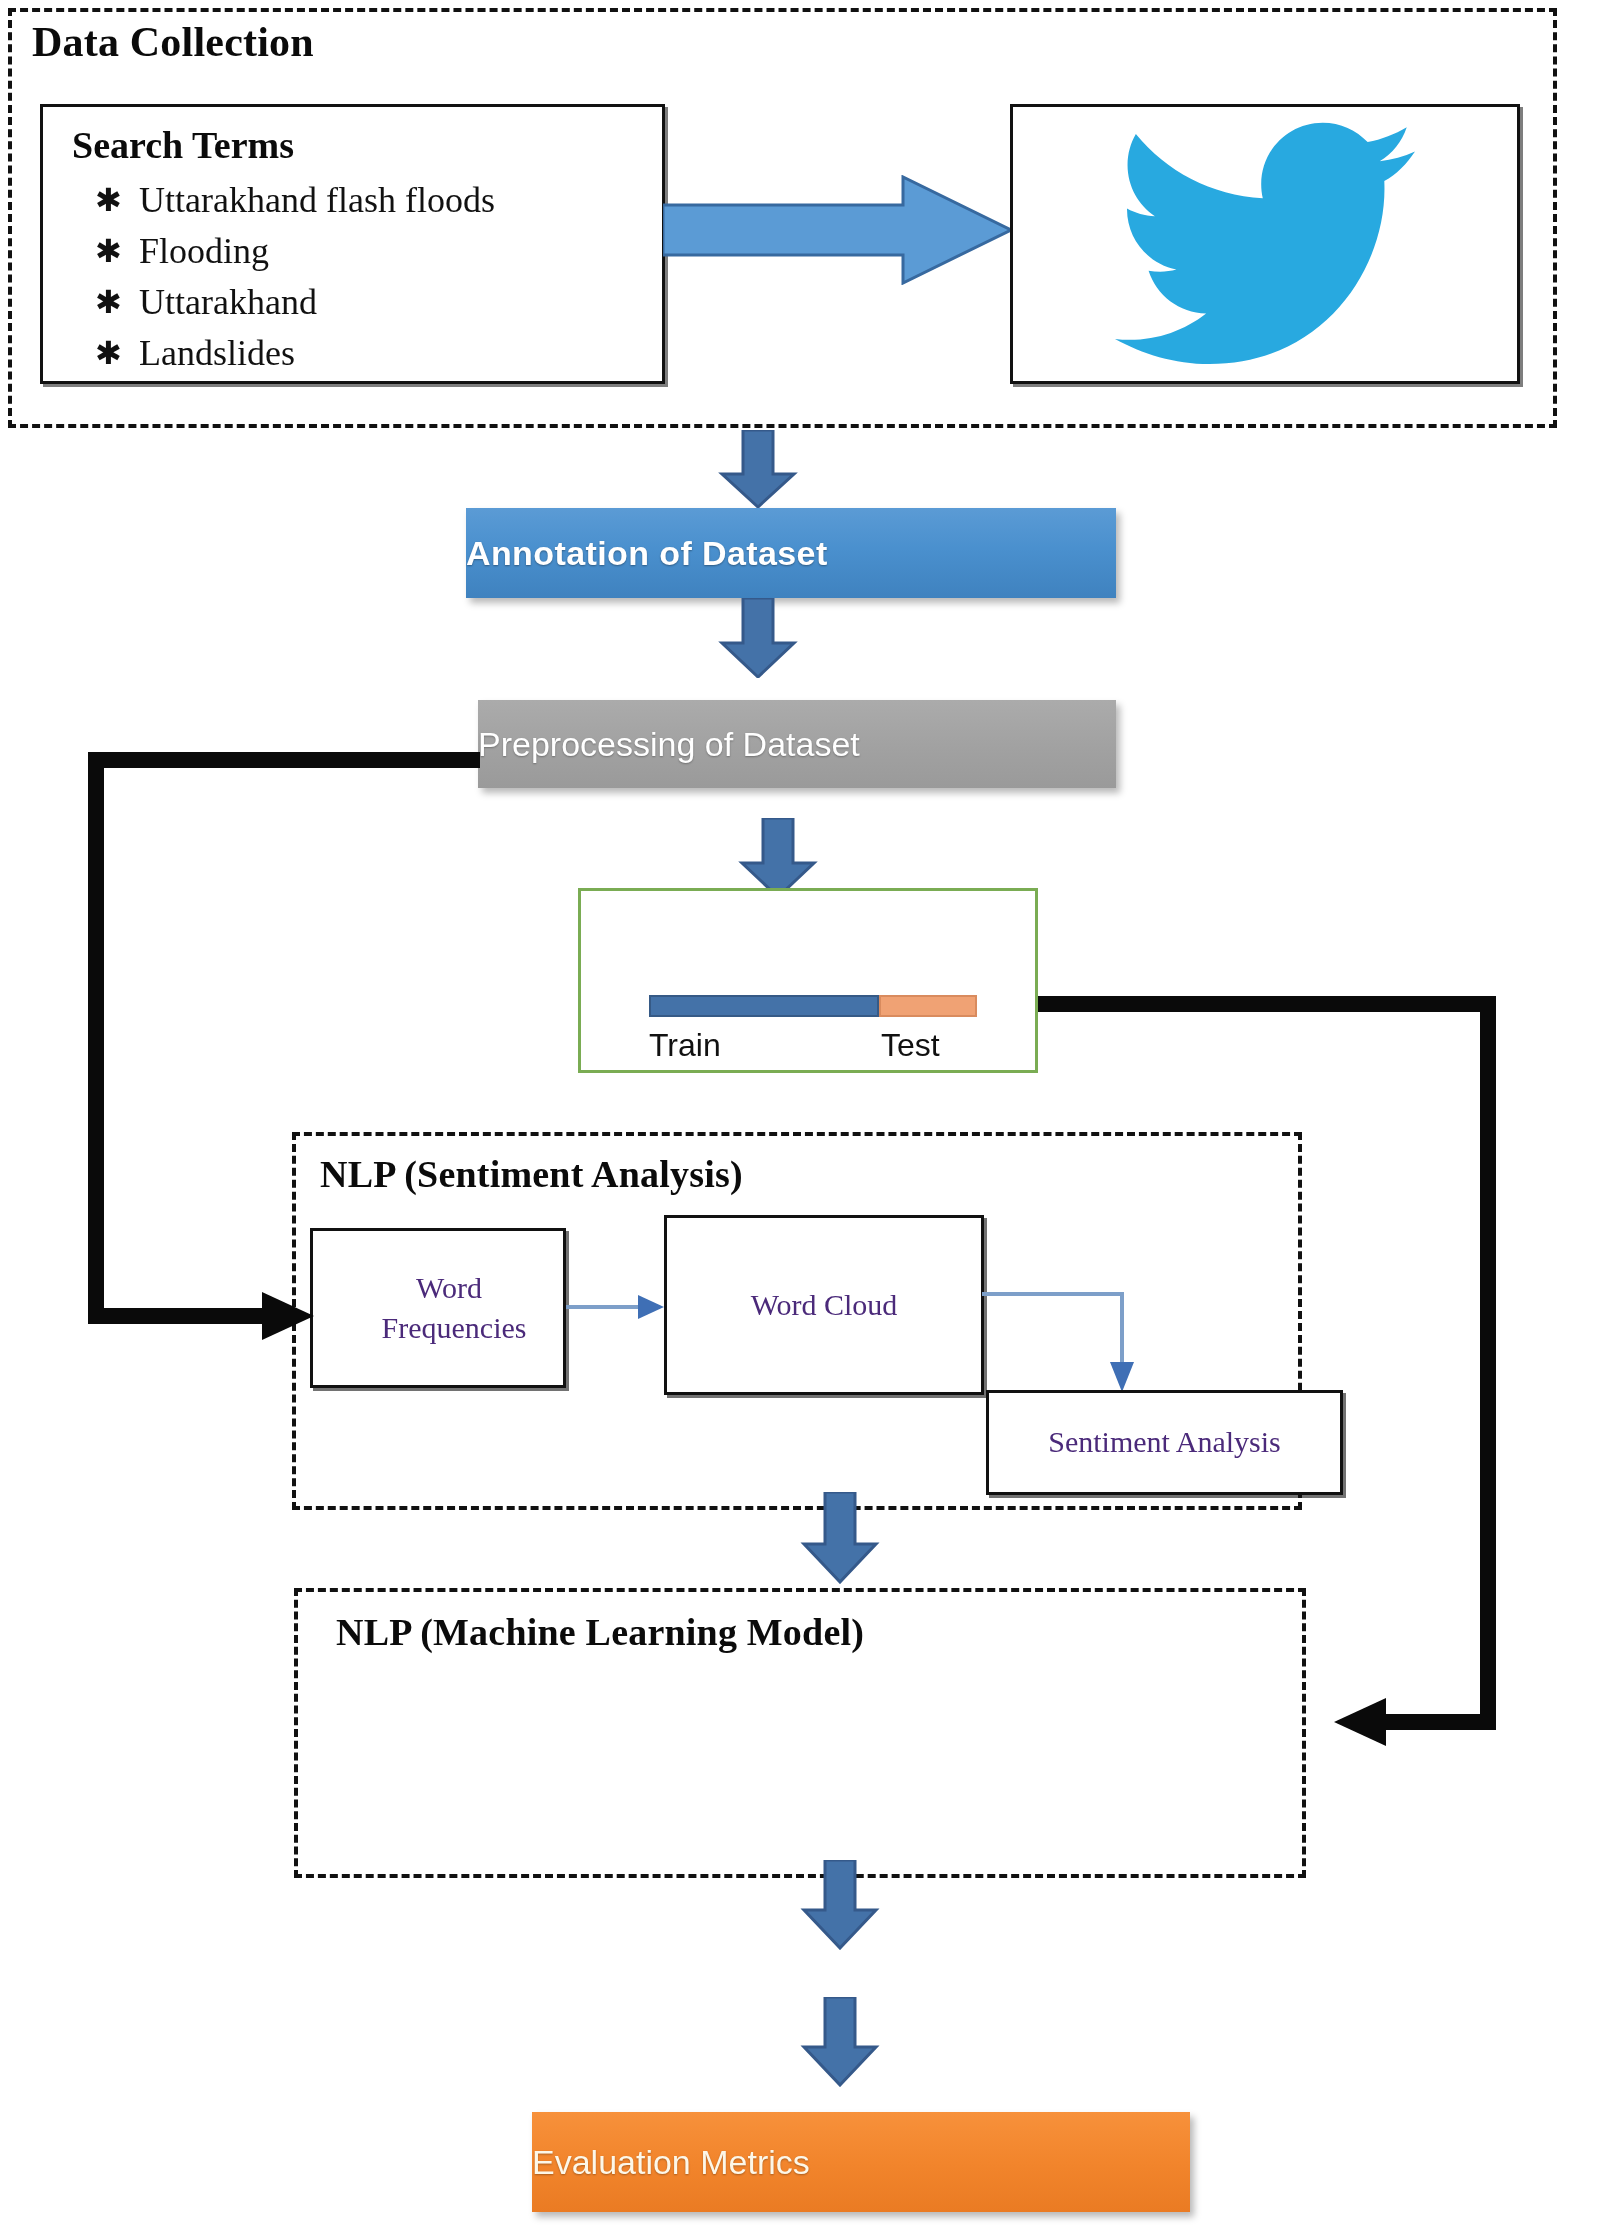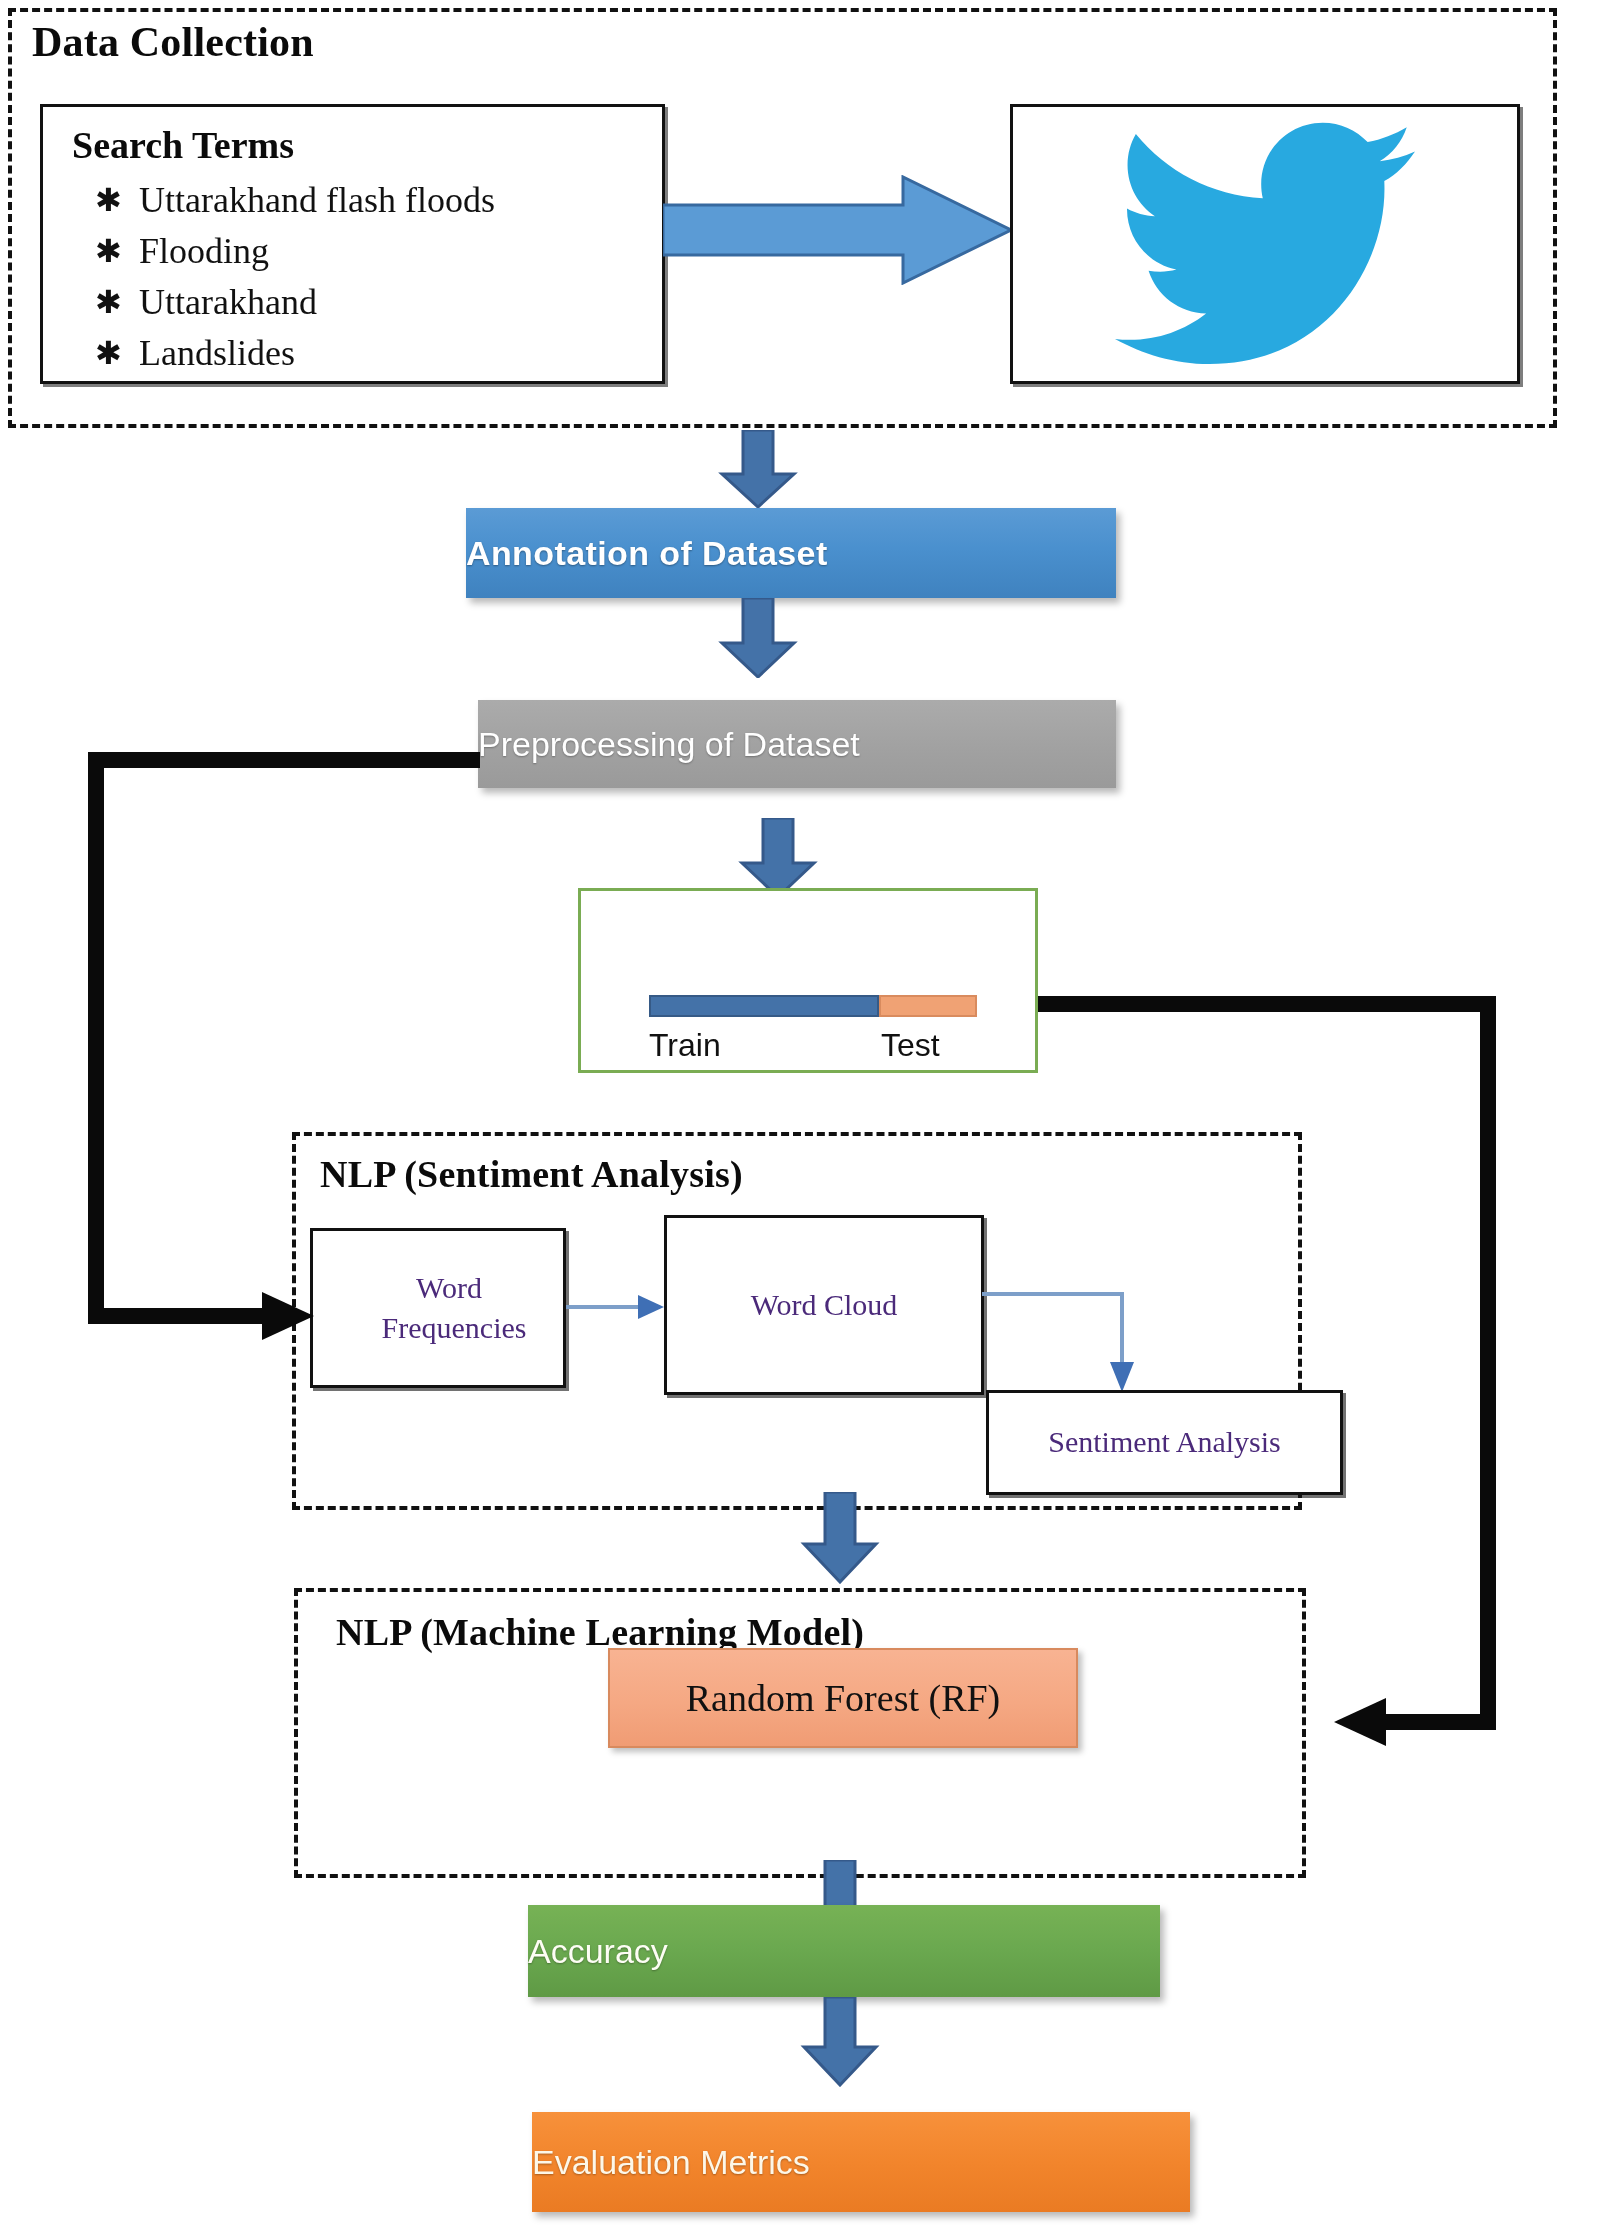--- a/index.html
+++ b/index.html
@@ -191,33 +191,27 @@
 
   <div class="varrow" style="left:800px;top:1492px;width:80px;height:92px;">
     <svg width="80" height="92" viewBox="0 0 80 92">
       <polygon points="25,0 55,0 55,52 76,52 40,90 4,52 25,52" fill="#4472a8" stroke="#35598a" stroke-width="3"></polygon>
     </svg>
   </div>
 
   <div class="dashed-group" style="left:294px;top:1588px;width:1012px;height:290px;"></div>
   <div class="group-title" style="left:336px;top:1610px;font-size:38px;">NLP (Machine Learning Model)</div>
 
-  <div class="rf-box" style="left:608px;top:1648px;width:470px;height:100px;">
-    <span>Random Forest (RF)</span>
-  </div>
 
   <div class="varrow" style="left:800px;top:1860px;width:80px;height:90px;">
     <svg width="80" height="90" viewBox="0 0 80 90">
       <polygon points="25,0 55,0 55,50 76,50 40,88 4,50 25,50" fill="#4472a8" stroke="#35598a" stroke-width="3"></polygon>
     </svg>
   </div>
 
-  <div class="bar accuracy" style="left:528px;top:1905px;width:632px;height:92px;">
-    <span>Accuracy</span>
-  </div>
 
   <div class="varrow" style="left:800px;top:1997px;width:80px;height:90px;">
     <svg width="80" height="90" viewBox="0 0 80 90">
       <polygon points="25,0 55,0 55,50 76,50 40,88 4,50 25,50" fill="#4472a8" stroke="#35598a" stroke-width="3"></polygon>
     </svg>
   </div>
 
   <div class="bar evaluation" style="left:532px;top:2112px;width:658px;height:100px;">
     <span>Evaluation Metrics</span>
   </div>

